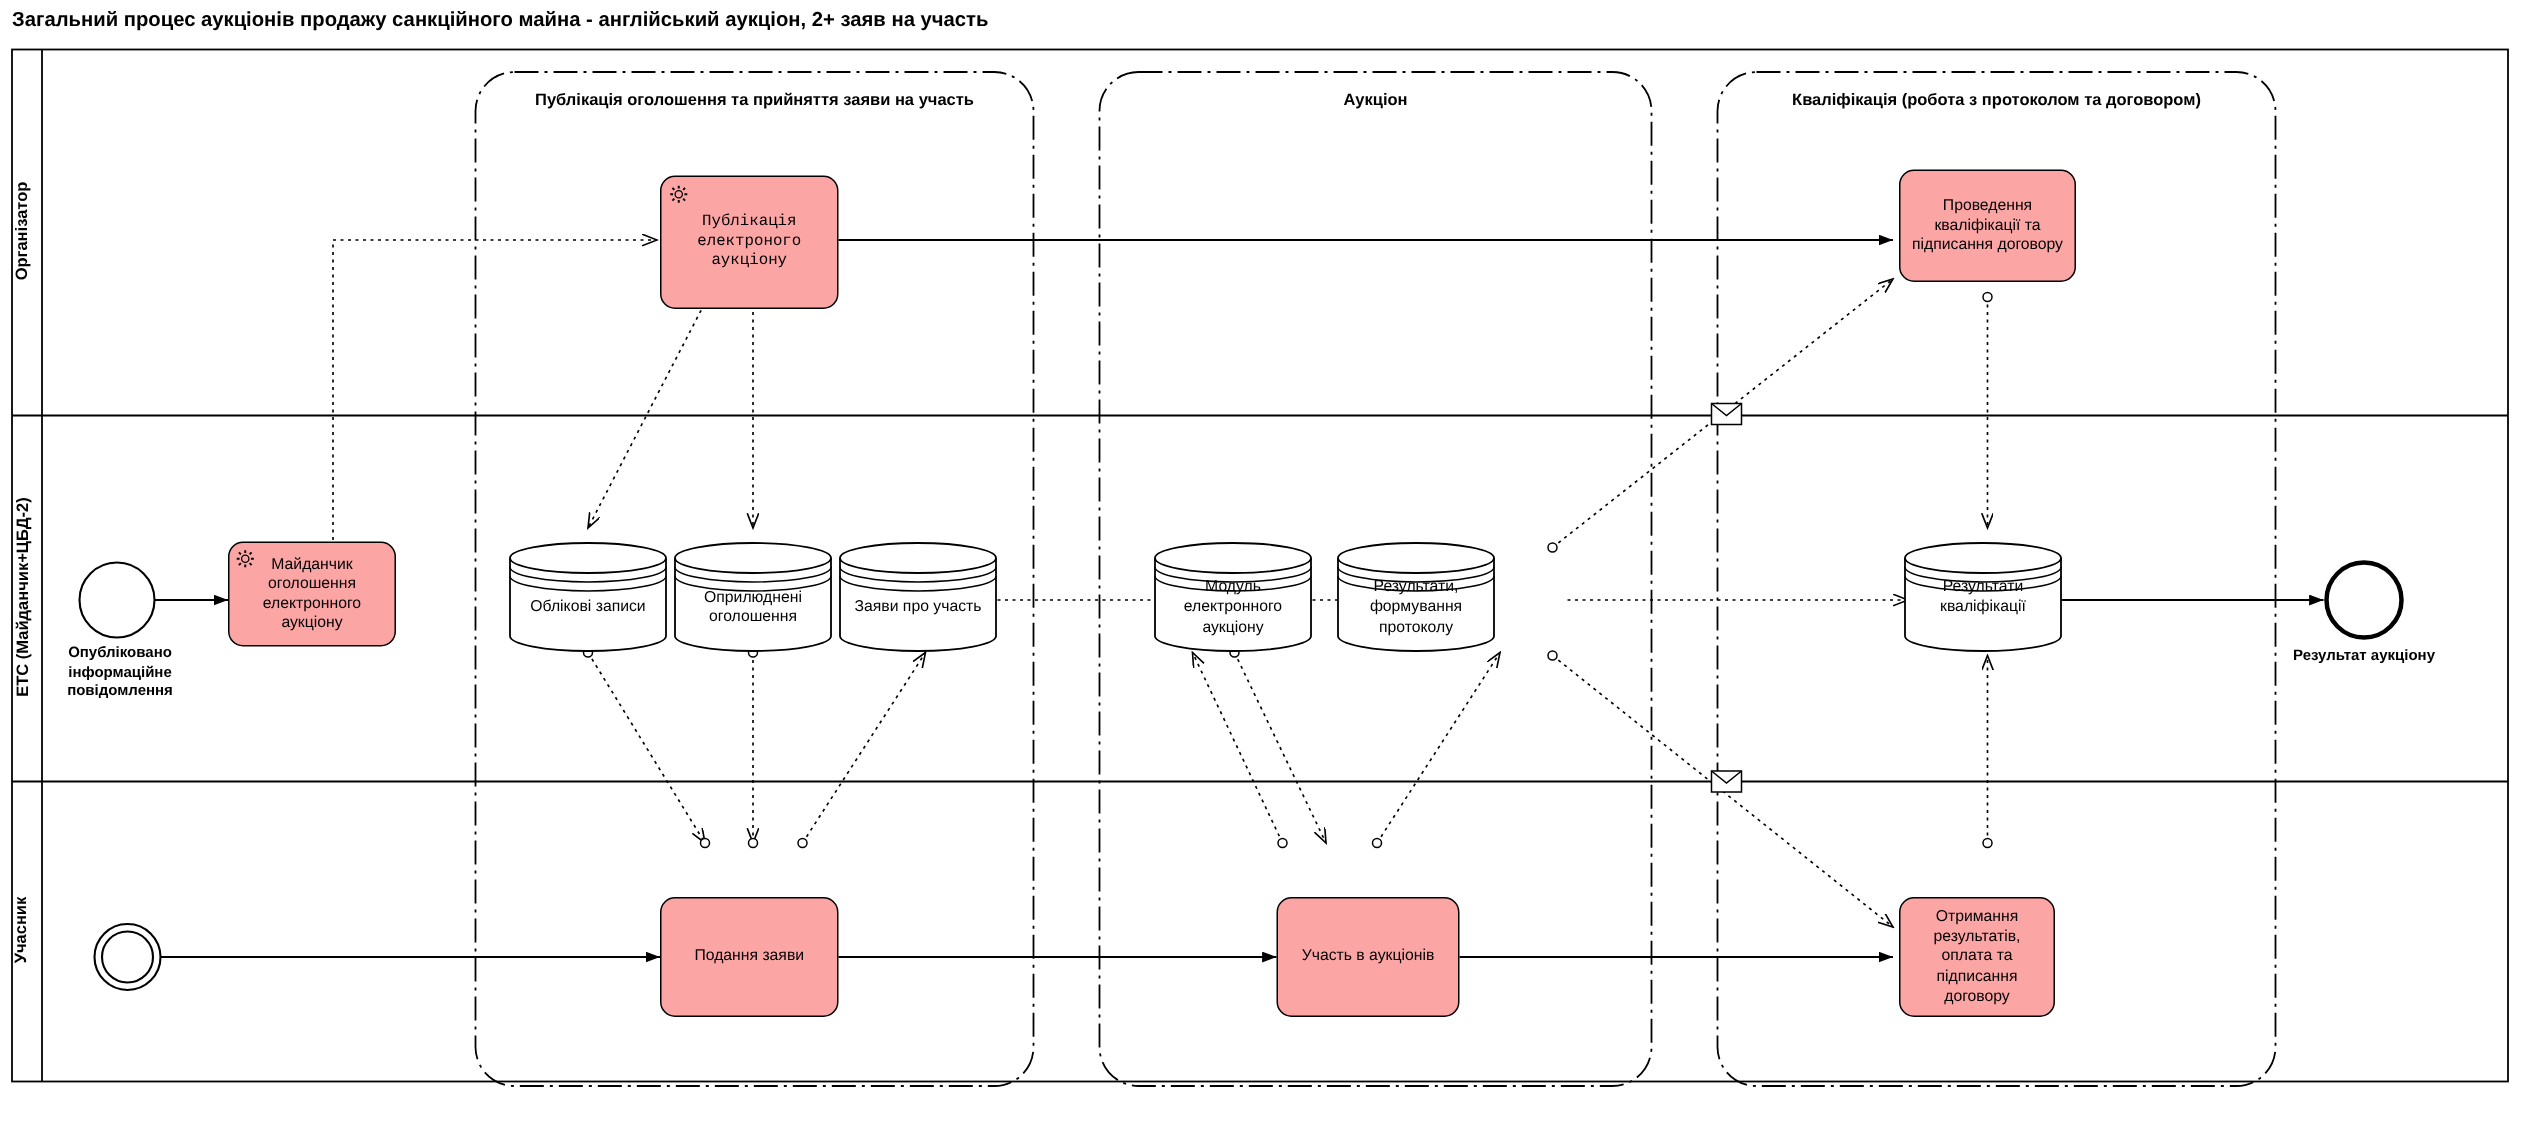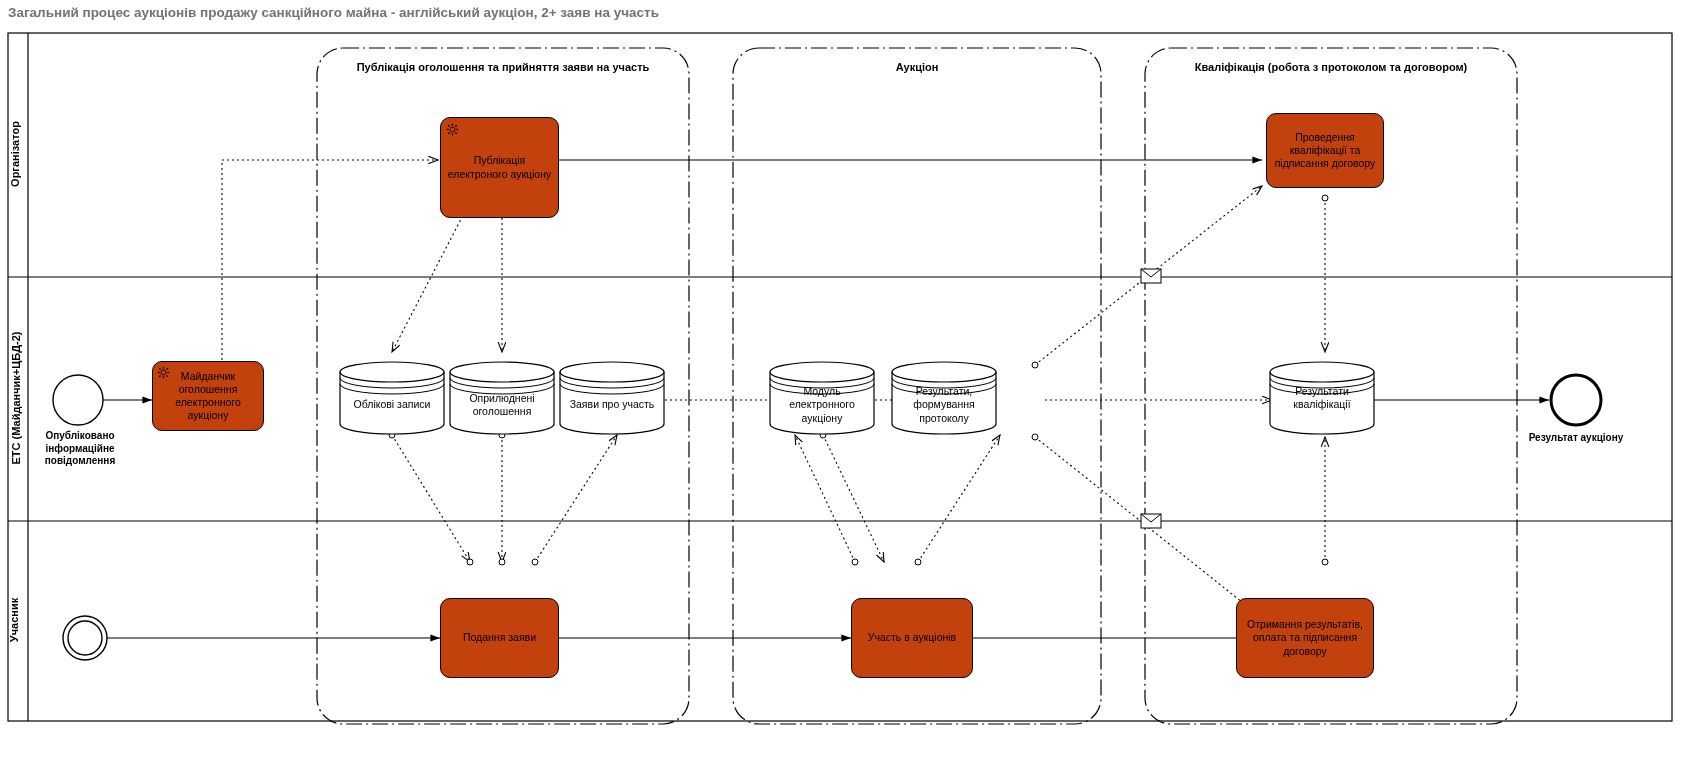--- a/index.html
+++ b/index.html
@@ -19,21 +19,21 @@
     left: 0; top: 0;
     width: 1681px;
     height: 761px;
   }
   .title {
     position: absolute;
     left: 8px;
     top: 5px;
     font-size: 13.5px;
     font-weight: bold;
-    color: #737373;
+    color: #000000;
     white-space: nowrap;
   }
   .lane-label {
     position: absolute;
     font-size: 11px;
     font-weight: bold;
     color: #000;
     transform-origin: center center;
     white-space: nowrap;
     text-align: center;
@@ -49,21 +49,21 @@
   .node {
     position: absolute;
     box-sizing: border-box;
     display: flex;
     align-items: center;
     justify-content: center;
     text-align: center;
     font-size: 10.5px;
     line-height: 1.25;
     color: #000;
-    background: #c2410c;
+    background: #fca5a5;
     border: 1px solid #000;
   }
   .task {
     border-radius: 10px;
   }
   .task .label {
     padding: 0 6px;
   }
   .datastore {
     border: none;
@@ -204,21 +204,21 @@
 <div class="title">Загальний процес аукціонів продажу санкційного майна - англійський аукціон, 2+ заяв на участь</div>
 
 <div class="lane-label" style="left:-40px; top:148px; width:110px; transform: rotate(-90deg);">Організатор</div>
 <div class="lane-label" style="left:-62px; top:392px; width:155px; transform: rotate(-90deg);">ЕТС (Майданчик+ЦБД-2)</div>
 <div class="lane-label" style="left:-36px; top:614px; width:100px; transform: rotate(-90deg);">Учасник</div>
 
 <div class="phase-label" style="left:317px; top:61px; width:372px;">Публікація оголошення та прийняття заяви на участь</div>
 <div class="phase-label" style="left:733px; top:61px; width:368px;">Аукціон</div>
 <div class="phase-label" style="left:1145px; top:61px; width:372px;">Кваліфікація (робота з протоколом та договором)</div>
 
-<div class="node task" style="left:440px; top:117px; width:119px; height:101px;">
+<div class="node task" style="left:440px; top:117px; width:119px; height:89px;font-family:Liberation Mono, monospace;">
   <svg class="gear" style="left:5px; top:5px;" viewBox="0 0 24 24">
     <circle cx="12" cy="12" r="4.5" fill="none" stroke="#000" stroke-width="1.6"></circle>
     <g stroke="#000" stroke-width="2.4">
       <line x1="12" y1="1.5" x2="12" y2="5"></line>
         <line x1="12" y1="19" x2="12" y2="22.5"></line>
       <line x1="1.5" y1="12" x2="5" y2="12"></line>
         <line x1="19" y1="12" x2="22.5" y2="12"></line>
       <line x1="4.2" y1="4.2" x2="6.6" y2="6.6"></line>
         <line x1="17.4" y1="17.4" x2="19.8" y2="19.8"></line>
       <line x1="19.8" y1="4.2" x2="17.4" y2="6.6"></line>
@@ -250,21 +250,21 @@
 </div>
 
 <div class="node task" style="left:440px; top:598px; width:119px; height:80px;">
   <span class="label">Подання заяви</span>
 </div>
 
 <div class="node task" style="left:851px; top:598px; width:122px; height:80px;">
   <span class="label">Участь в аукціонів</span>
 </div>
 
-<div class="node task" style="left:1236px; top:598px; width:138px; height:80px;">
+<div class="node task" style="left:1266px; top:598px; width:104px; height:80px;">
   <span class="label">Отримання результатів, оплата та підписання договору</span>
 </div>
 
 <div class="node datastore" style="left:338px; top:360px; width:108px; height:76px;">
   <svg viewBox="0 0 108 76" preserveAspectRatio="none">
     <path d="M2,12 L2,64 A52,10 0 0 0 106,64 L106,12" fill="#fff" stroke="#000" stroke-width="1.2"></path>
     <ellipse cx="54" cy="12" rx="52" ry="10" fill="#fff" stroke="#000" stroke-width="1.2"></ellipse>
     <path d="M2,18 A52,10 0 0 0 106,18" fill="none" stroke="#000" stroke-width="1"></path>
     <path d="M2,24 A52,10 0 0 0 106,24" fill="none" stroke="#000" stroke-width="1"></path>
   </svg>

